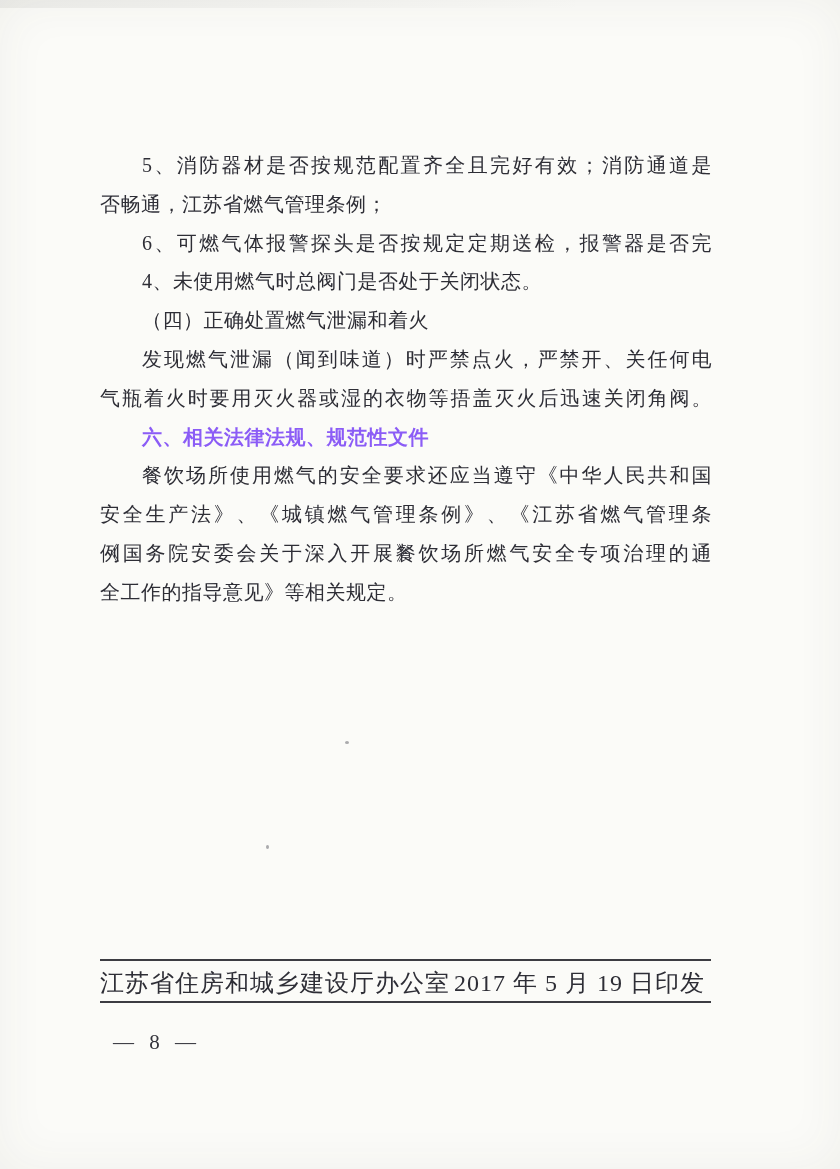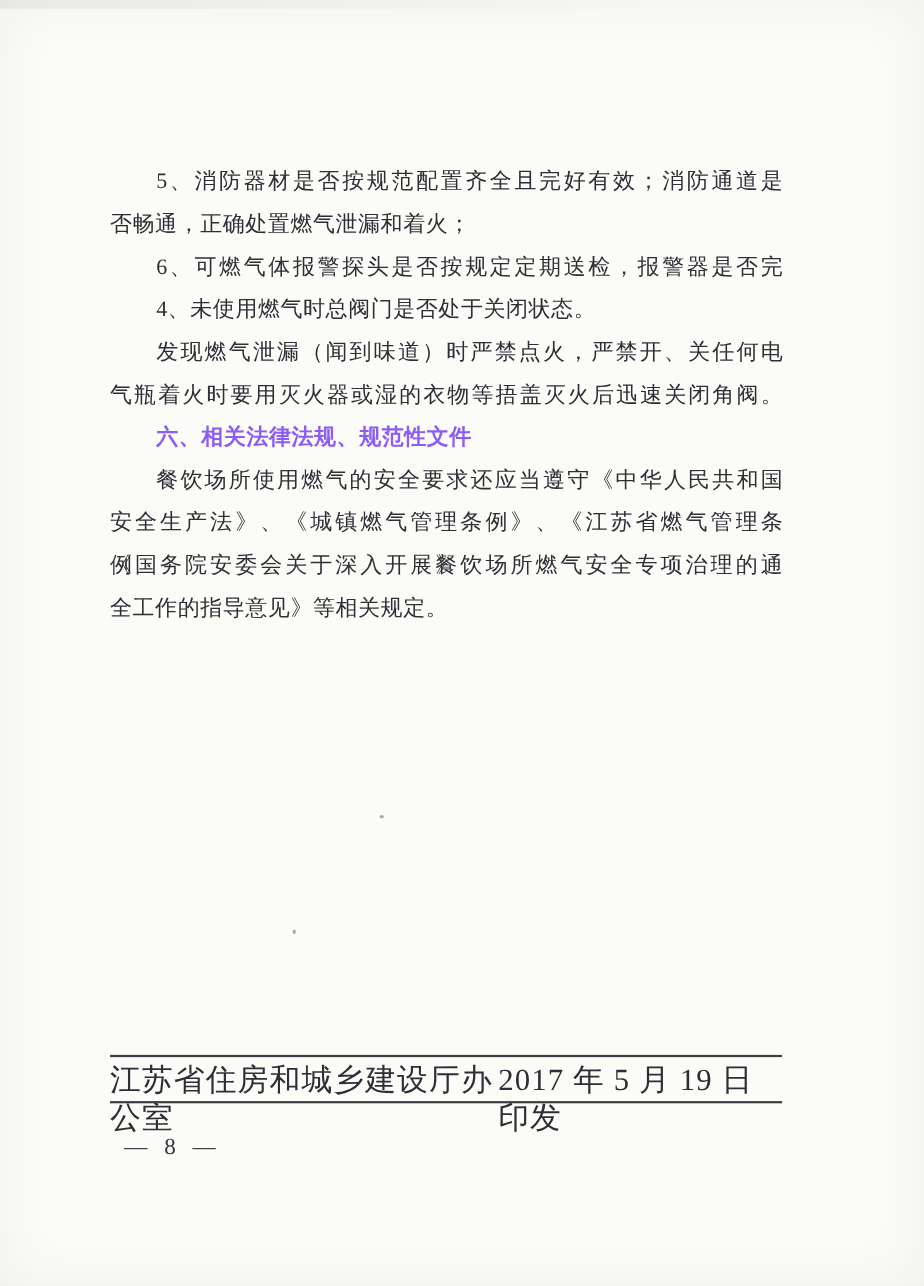--- a/index.html
+++ b/index.html
@@ -58,21 +58,21 @@
   .rule-top { top: 959px; }
   .rule-bottom { top: 1001px; }
   .footer-row {
     position: absolute;
     left: 100px;
     top: 966px;
     width: 611px;
     display: flex;
     justify-content: space-between;
     align-items: center;
-    font-size: 28px;
+    font-size: 24px;
     line-height: 34px;
     letter-spacing: 1px;
   }
   .footer-row .print-date {
     padding-right: 6px;
   }
   .page-number {
     position: absolute;
     left: 113px;
     top: 1030px;
@@ -96,23 +96,24 @@
   }
 </style>
 </head>
 <body>
 
 <div class="page">
   <div class="edge-shade"></div>
 
   <div class="doc-body" id="doc-body">
       <div class="line just indent">5、消防器材是否按规范配置齐全且完好有效；消防通道是</div>
-      <div class="line">否畅通，正确处置燃气泄漏和着火；</div>
+      <div class="line">否畅通，江苏省燃气管理条例；</div>
       <div class="line just indent">6、可燃气体报警探头是否按规定定期送检，报警器是否完</div>
       <div class="line indent">4、未使用燃气时总阀门是否处于关闭状态。</div>
+      <div class="line indent">（四）正确处置燃气泄漏和着火</div>
       <div class="line just indent">发现燃气泄漏（闻到味道）时严禁点火，严禁开、关任何电</div>
       <div class="line just">气瓶着火时要用灭火器或湿的衣物等捂盖灭火后迅速关闭角阀。</div>
       <div class="line indent heading">六、相关法律法规、规范性文件</div>
       <div class="line just indent">餐饮场所使用燃气的安全要求还应当遵守《中华人民共和国</div>
       <div class="line just">安全生产法》、《城镇燃气管理条例》、《江苏省燃气管理条例》、</div>
       <div class="line just">《国务院安委会关于深入开展餐饮场所燃气安全专项治理的通</div>
       <div class="line">全工作的指导意见》等相关规定。</div>
     </div>
 
   <div class="footer-rule rule-top"></div>

